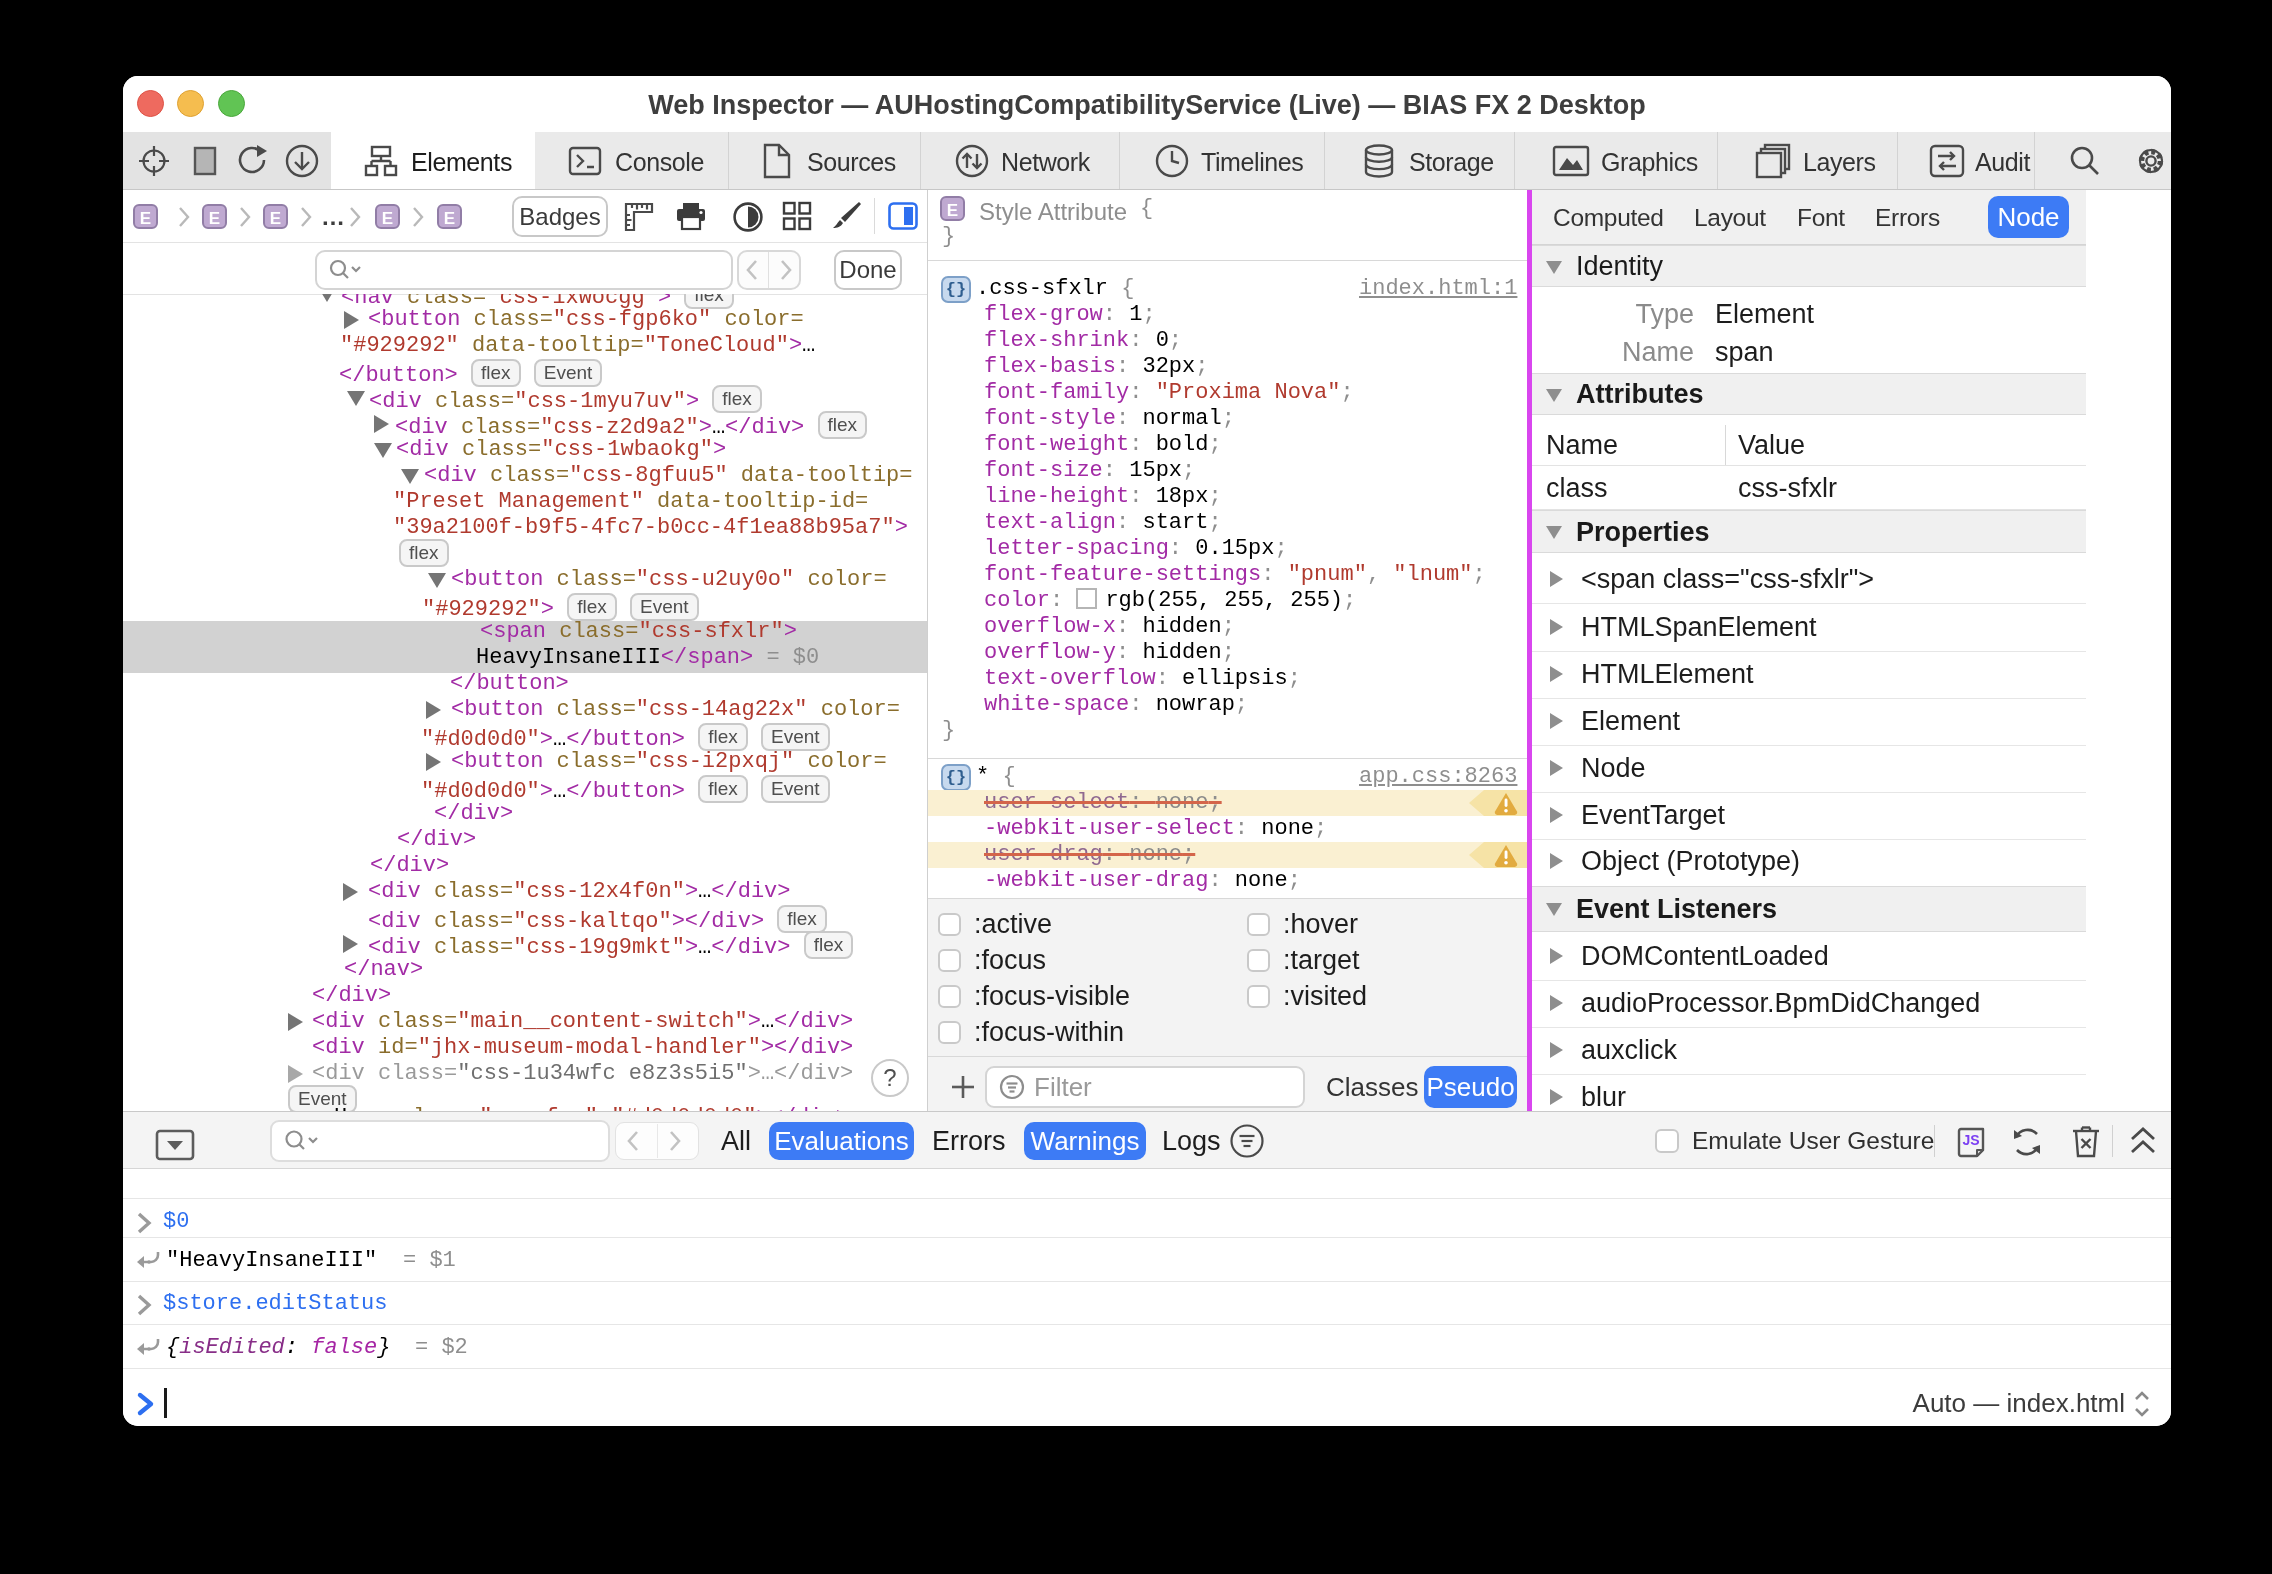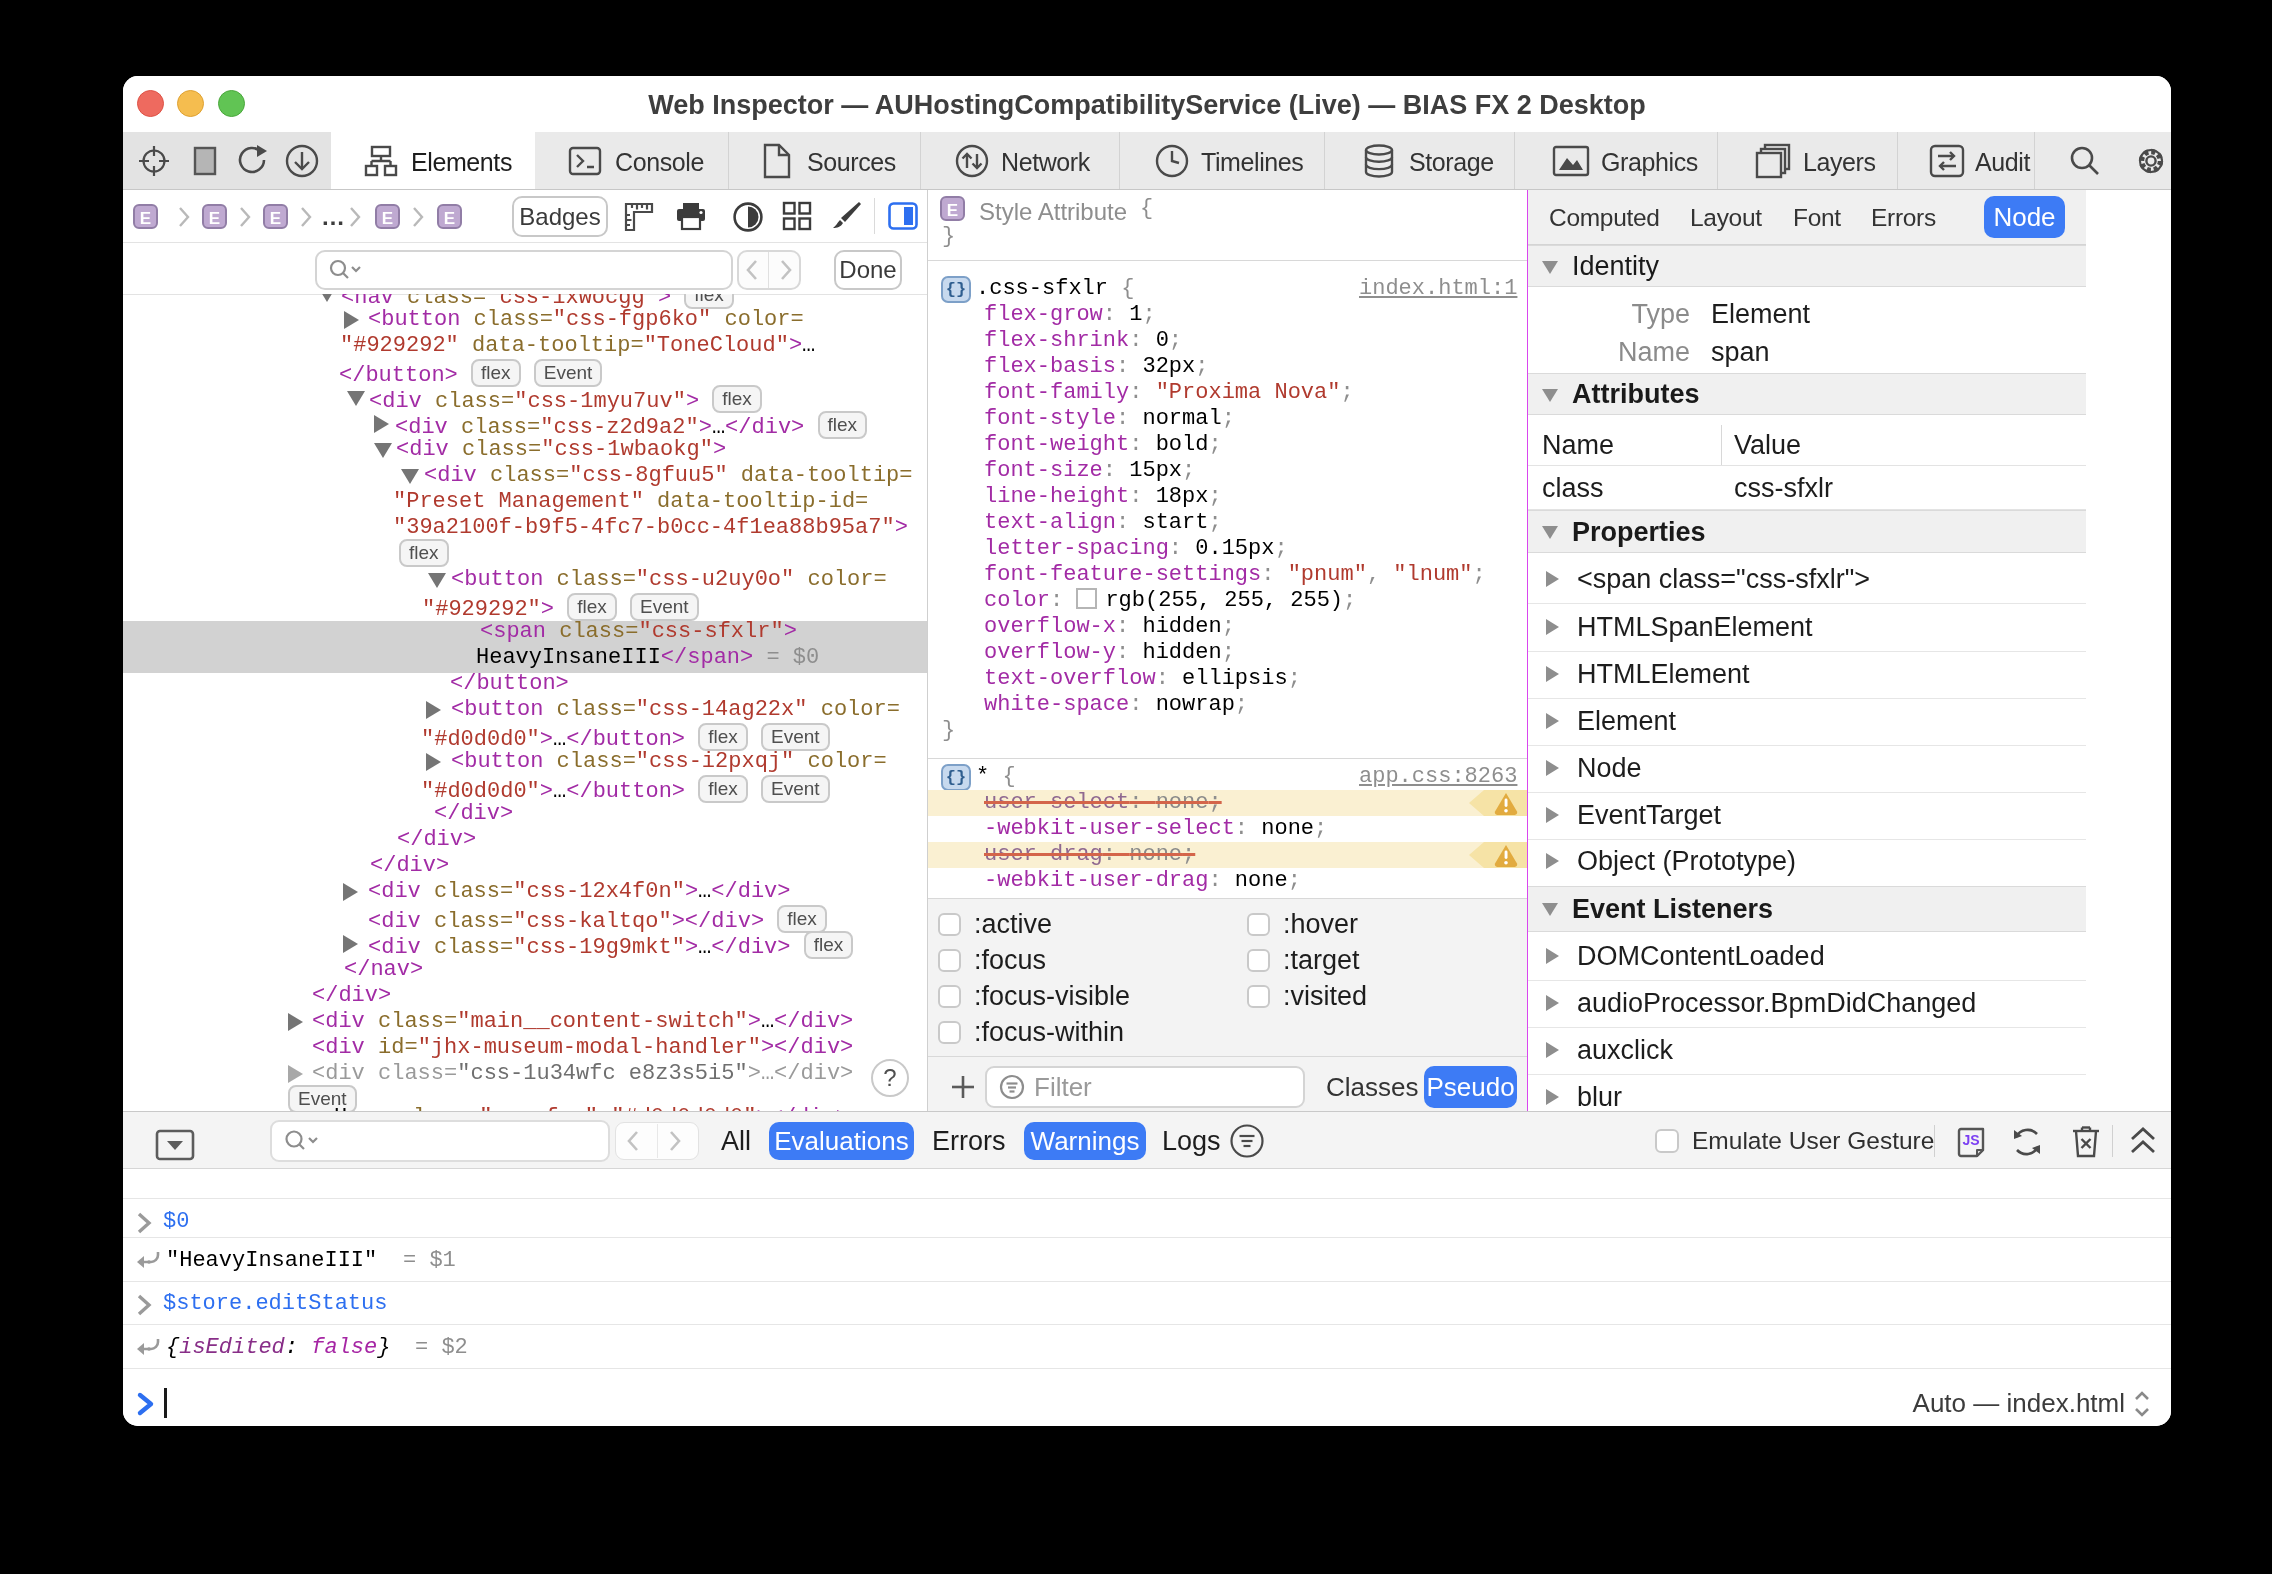--- a/index.html
+++ b/index.html
@@ -355,21 +355,21 @@
     <svg class="abs" style="left:70px;top:883px;" width="28" height="28" viewBox="0 0 28 28" fill="none" stroke="#8d8d8d" stroke-width="2.2">
         <circle cx="14" cy="14" r="11"></circle>
         <line x1="8.5" y1="10.5" x2="19.5" y2="10.5"></line>
         <line x1="10" y1="14.5" x2="18" y2="14.5"></line>
         <line x1="11.5" y1="18.5" x2="16.5" y2="18.5"></line>
       </svg>
     <div class="abs ui" style="left:106px;top:897px;transform:translateY(-50%);color:#9a9a9a;font-size:26px;">Filter</div>
     <div class="abs ui" style="left:398px;top:897px;transform:translateY(-50%);color:#333;font-size:26px;">Classes</div>
     <div class="pill" style="left:496px;top:876px;width:93px;height:42px;line-height:42px;">Pseudo</div>
   </div>
-  <div id="side" class="abs" style="left:1404px;top:114px;width:559px;height:921px;background:#fff;border-left:1px solid #d946ef;box-sizing:border-box;overflow:hidden;">
+  <div id="side" class="abs" style="left:1404px;top:114px;width:559px;height:921px;background:#fff;border-left:5px solid #d946ef;box-sizing:border-box;overflow:hidden;">
 
     <div class="abs" style="left:0;top:0;width:644px;height:55px;background:#f0f0f0;border-bottom:1px solid #d4d4d4;box-sizing:border-box;"></div>
     <div class="abs ui" style="left:21px;top:27px;transform:translateY(-50%);font-size:24.5px;letter-spacing:-0.3px;">Computed</div>
     <div class="abs ui" style="left:162px;top:27px;transform:translateY(-50%);font-size:24.5px;letter-spacing:-0.3px;">Layout</div>
     <div class="abs ui" style="left:265px;top:27px;transform:translateY(-50%);font-size:24.5px;letter-spacing:-0.3px;">Font</div>
     <div class="abs ui" style="left:343px;top:27px;transform:translateY(-50%);font-size:24.5px;letter-spacing:-0.3px;">Errors</div>
     <div class="pill" style="left:456px;top:6px;width:81px;height:42px;line-height:42px;">Node</div>
     <div class="abs ui" style="left:556px;top:27px;transform:translateY(-50%);font-size:24.5px;letter-spacing:-0.3px;">Layers</div>
 
     <div class="hdr" style="top:55px;height:42px;"></div>

